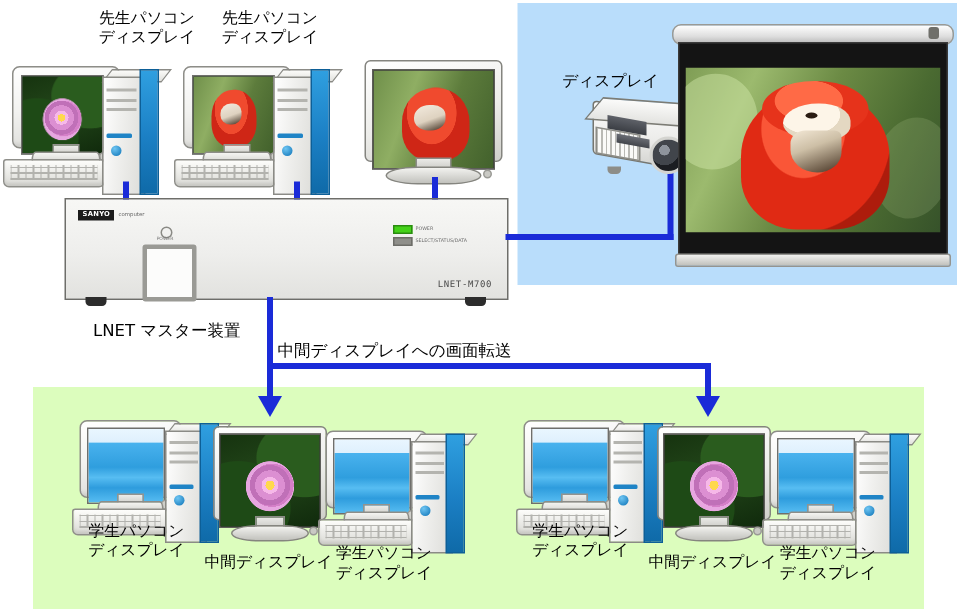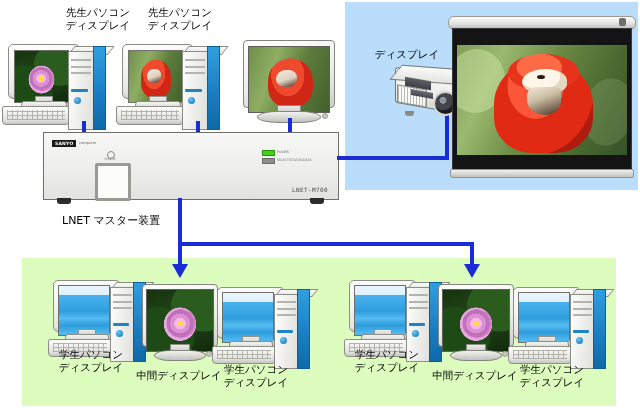--- a/index.html
+++ b/index.html
@@ -333,20 +333,21 @@
   <div class="wire wire-v" style="left:178px;top:198px;height:46px;"></div>
 
   <div class="wire wire-h" style="left:178px;top:242px;width:296px;"></div>
 
   <div class="wire wire-v" style="left:178px;top:242px;height:24px;"></div>
   <div class="arrow-down" style="left:172px;top:264px;"></div>
 
   <div class="wire wire-v" style="left:470px;top:242px;height:24px;"></div>
   <div class="arrow-down" style="left:464px;top:264px;"></div>
 
+  <div class="flowlabel" style="left:185px;top:226px;">中間ディスプレイへの画面転送</div>
 
   <div class="pc" style="left:48px;top:280px;width:112px;height:80px;">
     <div class="crt" style="left:5px;top:0px;width:66px;height:66px;">
       <div class="bezel"></div>
       <div class="screen">
           <div class="img-blue"></div>
         </div>
       <div class="knob"></div>
       <div class="neck"></div>
       <div class="base"></div>

